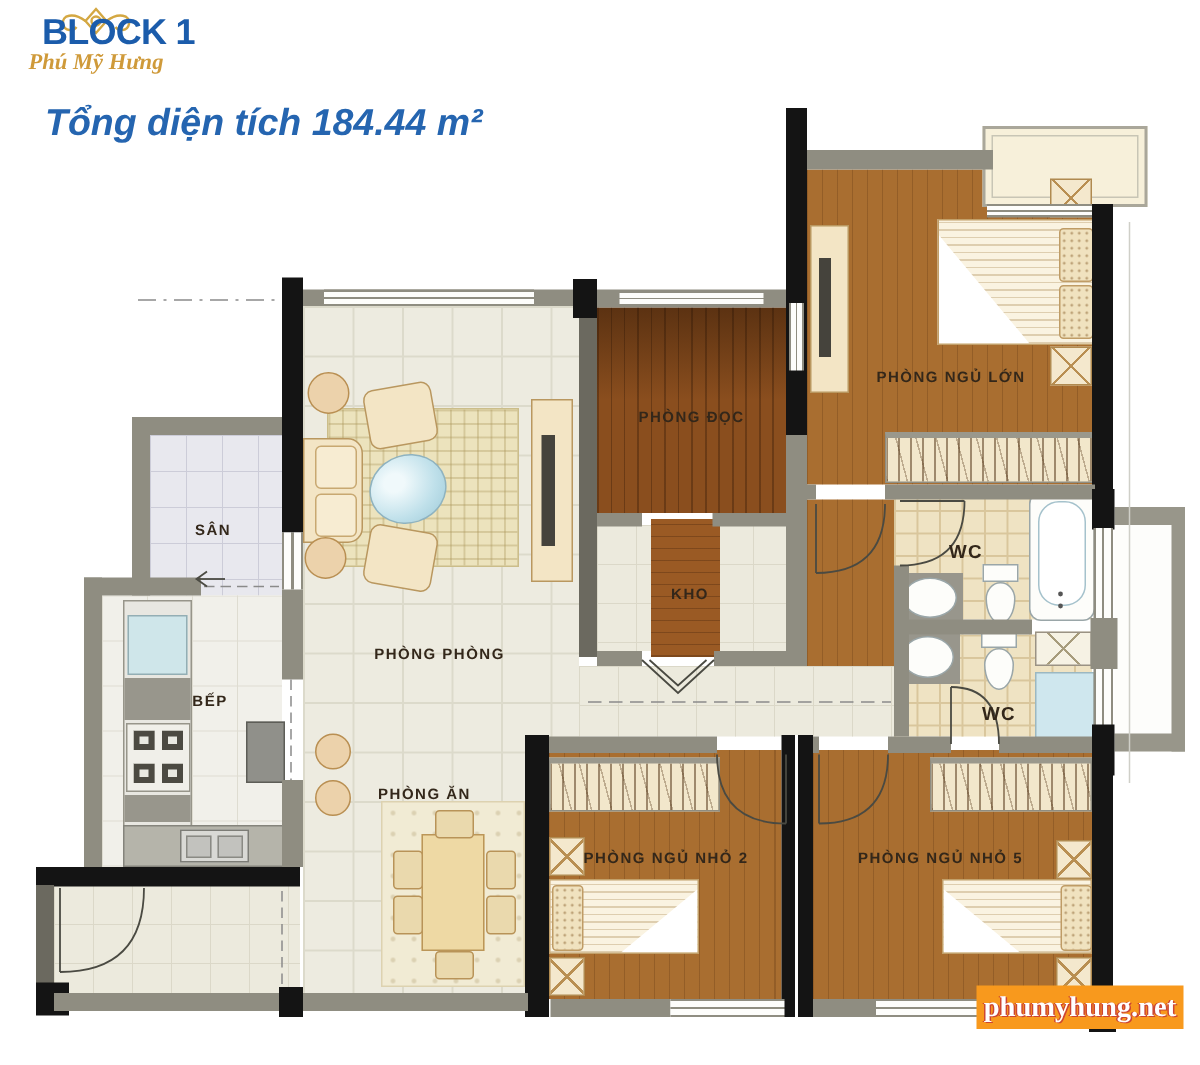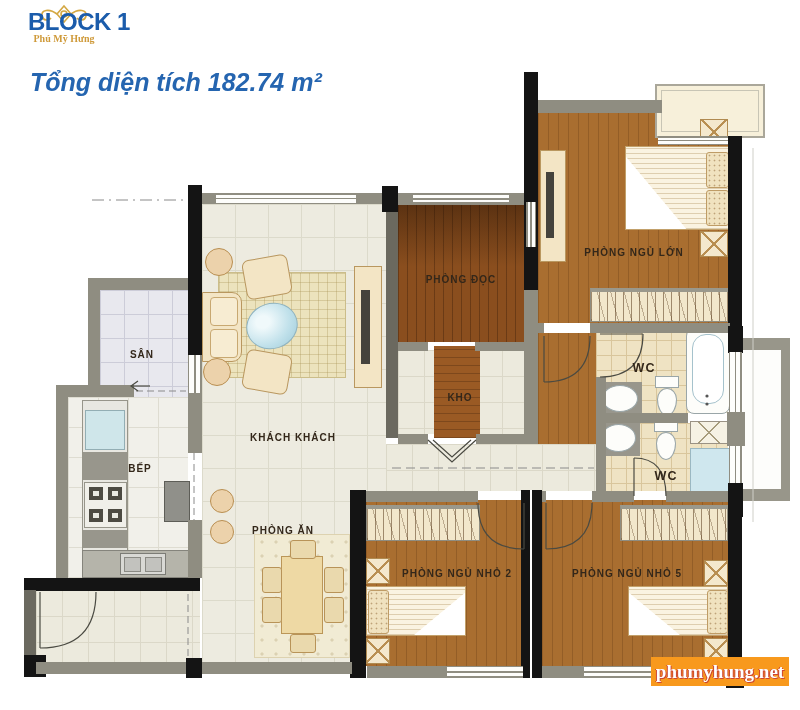--- a/index.html
+++ b/index.html
@@ -35,21 +35,21 @@
   .white-fix{background:#fdfdfa;border:1px solid #9aa6a8;}
   
   .rlabel{position:absolute;transform:translate(-50%,-50%);font-weight:bold;font-size:10px;letter-spacing:1px;color:#33271a;white-space:nowrap;z-index:40;}
   
   .title{position:absolute;left:28px;top:8px;color:#1b5cab;font-weight:bold;display:flex;align-items:baseline;gap:10px;z-index:50;}
   .t-pre{font-size:37px;letter-spacing:-.5px;}
   .t-code{font-size:50px;letter-spacing:-1px;}
   .t-suf{font-size:24px;letter-spacing:-.5px;}
   .subtitle{position:absolute;left:30px;top:68px;color:#2565b0;font-style:italic;font-weight:600;font-size:25px;z-index:50;}
   .logo{position:absolute;left:12px;top:3px;width:104px;text-align:center;z-index:45;}
-  .logo-text{font-family:"Liberation Serif",serif;font-weight:bold;font-size:10px;color:#cf9a3a;margin-top:-2px;}
+  .logo-text{font-family:"Liberation Serif",serif;font-style:italic;font-weight:bold;font-size:15px;color:#cf9a3a;margin-top:-2px;}
   .watermark{position:absolute;left:651px;top:657px;width:138px;height:29px;background:#f8991d;color:#fff;font-family:"Liberation Serif",serif;font-weight:bold;font-size:19px;display:flex;align-items:center;justify-content:center;z-index:60;text-shadow:1px 1px 0 #cc4433,-1px 0 0 #cc4433;}
   svg.overlay{position:absolute;left:0;top:0;z-index:30;pointer-events:none;}
   .tv{position:absolute;background:#45433c;}
 </style>
 </head>
 <body>
 
 <div class="logo">
   <svg width="58" height="28" viewBox="0 0 58 28">
     <g stroke="#d4a843" fill="none" stroke-width="1.6">
@@ -57,21 +57,21 @@
       <circle cx="29" cy="11" r="3"></circle>
       <path d="M22 11 C14 5 6 7 7 13 C8 18 14 18 16 15"></path>
       <path d="M36 11 C44 5 52 7 51 13 C50 18 44 18 42 15"></path>
     </g>
   </svg>
   <div class="logo-text">Phú Mỹ Hưng</div>
 </div>
 <div class="title">
   <span class="t-suf">BLOCK 1</span>
 </div>
-<div class="subtitle">Tổng diện tích 182.74 m²</div>
+<div class="subtitle">Tổng diện tích 184.44 m²</div>
 
 <div class="floor f-san" style="left:100px;top:290px;width:88px;height:107px;"></div>
 <div class="floor f-kit" style="left:68px;top:397px;width:120px;height:181px;"></div>
 <div class="floor f-cor" style="left:36px;top:590px;width:164px;height:72px;"></div>
 <div class="floor f-living" style="left:202px;top:204px;width:184px;height:459px;"></div>
 <div class="floor woodD" style="left:398px;top:205px;width:128px;height:137px;">
   <div class="abs" style="inset:0;background:linear-gradient(180deg,rgba(35,16,3,.45),rgba(35,16,3,0) 45%);"></div>
 </div>
 <div class="floor f-cor" style="left:398px;top:350px;width:128px;height:84px;"></div>
 <div class="floor woodS" style="left:434px;top:346px;width:46px;height:92px;"></div>
@@ -256,23 +256,23 @@
     <polyline points="138,381 131,386 138,391"></polyline>
   </g>
   <g fill="#555">
     <circle cx="707" cy="396" r="1.6"></circle>
     <circle cx="707" cy="404" r="1.6"></circle>
   </g>
 </svg>
 
 <span class="rlabel" style="left:142px;top:338px;margin-top:16px;">SÂN</span>
 <span class="rlabel" style="left:140px;top:468px;">BẾP</span>
-<span class="rlabel" style="left:293px;top:437px;">KHÁCH KHÁCH</span>
+<span class="rlabel" style="left:293px;top:437px;">PHÒNG PHÒNG</span>
 <span class="rlabel" style="left:283px;top:530px;">PHÒNG ĂN</span>
 <span class="rlabel" style="left:461px;top:279px;">PHÒNG ĐỌC</span>
 <span class="rlabel" style="left:460px;top:397px;">KHO</span>
 <span class="rlabel" style="left:634px;top:252px;">PHÒNG NGỦ LỚN</span>
 <span class="rlabel" style="left:644px;top:368px;font-size:12.5px;">WC</span>
 <span class="rlabel" style="left:666px;top:476px;font-size:12.5px;">WC</span>
-<span class="rlabel" style="left:457px;top:573px;">PHÒNG NGỦ NHỎ 2</span>
+<span class="rlabel" style="left:444px;top:573px;">PHÒNG NGỦ NHỎ 2</span>
 <span class="rlabel" style="left:627px;top:573px;">PHÒNG NGỦ NHỎ 5</span>
 
 <div class="watermark">phumyhung.net</div>
 
 </body></html>

